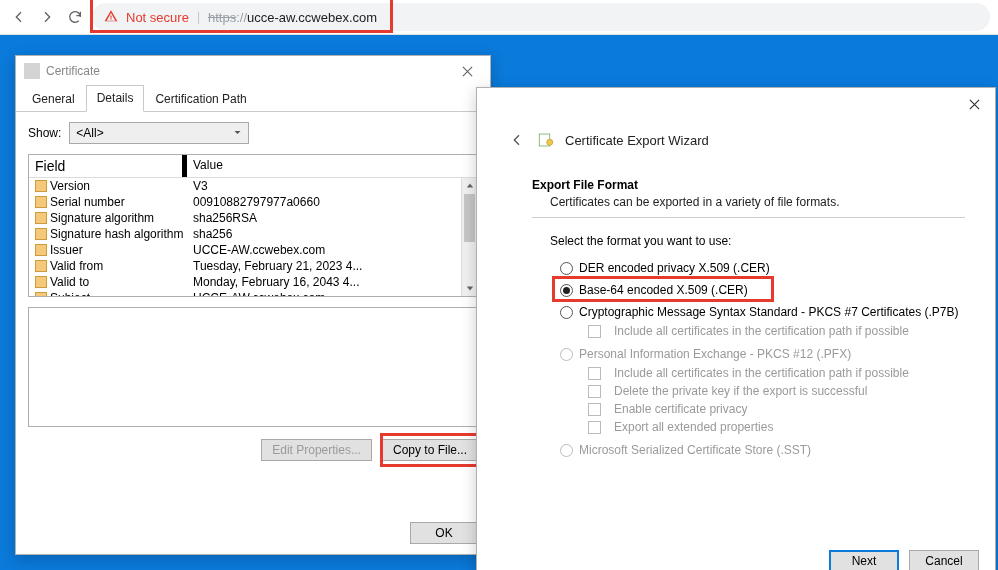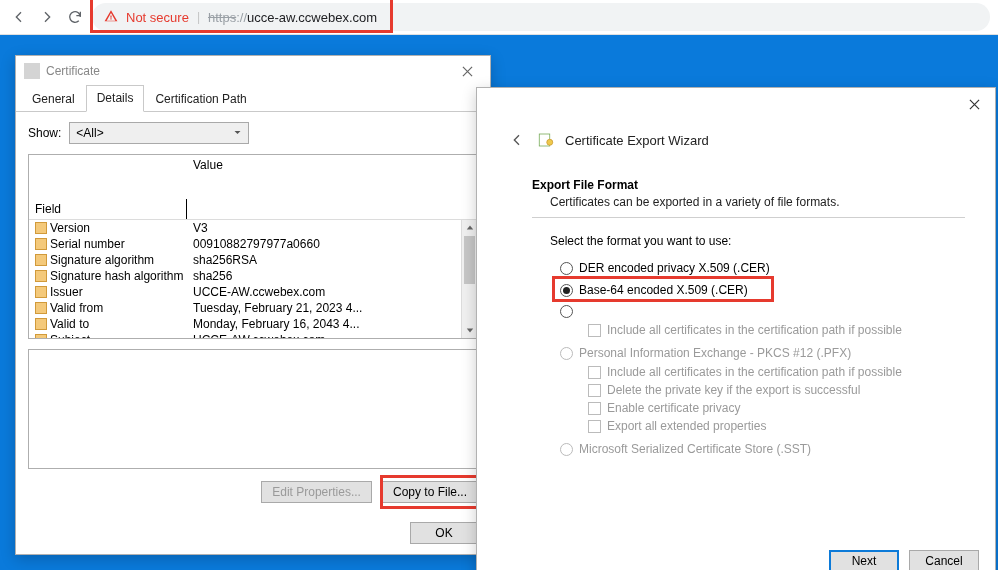--- a/index.html
+++ b/index.html
@@ -32,21 +32,21 @@
   .tabs { height: 26px; display: flex; align-items: flex-end; padding-left: 5px; border-bottom: 1px solid #c9c9c9; }
   .tab { padding: 5px 10px 6px; font-size: 12px; color: #222; cursor: pointer; border: 1px solid transparent; border-bottom: none; position: relative; top: 1px; }
   .tab.active { border: 1px solid #c9c9c9; border-bottom: 1px solid #fff; background: #fff; }
   .dlg-body { padding: 10px 12px 8px; }
 
   .show-row { display: flex; align-items: center; gap: 8px; margin-bottom: 10px; }
   .show-select { width: 180px; height: 22px; border: 1px solid #a9a9a9; background: #efefef; padding: 8px 6px; display: flex; align-items: center; justify-content: space-between; font-size: 12px; cursor: pointer; gap: 36px; }
 
   .grid-wrap { border: 1px solid #aeaeae; background: #fff; }
   .grid-head { display: flex; background: #fff; border-bottom: 1px solid #dcdcdc; }
-  .gh-field { width: 158px; padding: 3px 6px; font-size: 12px; border-right: 1px solid #000000; margin-top: 44px; }
+  .gh-field { width: 158px; padding: 3px 6px; font-size: 14px; border-right: 5px solid #000000; }
   .gh-value { flex: 1; padding: 3px 6px; font-size: 12px; }
   .grid-body { height: 118px; overflow: hidden; position: relative; }
   .grow { display: flex; font-size: 12px; line-height: 16px; }
   .gf { width: 158px; padding: 0 2px 0 6px; display: flex; align-items: center; gap: 3px; overflow: hidden; white-space: nowrap; }
   .gv { flex: 1; padding: 0 6px; overflow: hidden; white-space: nowrap; }
   .ficon { width: 12px; height: 12px; background: #f4c97a; border: 1px solid #d19a3a; flex: 0 0 12px; }
   .vscroll { position: absolute; right: 0; top: 0; bottom: 0; width: 16px; background: #f0f0f0; border-left: 1px solid #dcdcdc; }
   .vthumb { position: absolute; left: 2px; right: 2px; top: 2px; height: 48px; background: #c6c6c6; }
   .vbtn { position: absolute; left: 0; right: 0; height: 16px; display:flex; align-items:center; justify-content:center; color:#666; }
 
@@ -72,21 +72,21 @@
   .wiz-sec-sub { font-size:12px; color:#222; margin: 3px 0 8px 18px; }
   .wiz-hr { border: none; border-top: 1px solid #cfcfcf; margin: 0 0 16px 0; }
   .wiz-prompt { font-size:12px; margin-bottom: 10px; margin-left: 18px; }
 
   .opt-group { margin-left: 28px; }
   .opt { display:flex; align-items:center; gap:6px; font-size:12px; padding: 3px 0; position: relative; }
   .opt.disabled { color:#9a9a9a; }
   .radio { width:13px; height:13px; border:1px solid #555; border-radius:50%; display:inline-flex; align-items:center; justify-content:center; flex:0 0 13px; }
   .radio.checked::after { content:""; width:7px; height:7px; background:#222; border-radius:50%; }
   .radio.disabled { border-color:#bbb; }
-  .sub-chk { margin-left: 28px; display:flex; align-items:center; gap:6px; padding:2px 0; font-size:12px; }
+  .sub-chk { margin-left: 28px; display:flex; align-items:center; gap:13px; padding:2px 0; font-size:12px; }
   .chk { width:13px; height:13px; border:1px solid #bbb; flex:0 0 13px; background:#fff; }
   .sub-chk.disabled { color:#9a9a9a; }
 
   .wiz-footer { position:absolute; bottom: 14px; right: 16px; display:flex; gap:10px; }
   .wiz-btn { width: 70px; height: 22px; border:1px solid #a9a9a9; background:#e1e1e1; font-size:12px; cursor:pointer; }
   .wiz-btn.primary { border: 2px solid #0c7ad8; }
 </style>
 </head>
 <body>
 
@@ -278,20 +278,21 @@
         <span class="radio"></span>
         <span>DER encoded privacy X.509 (.CER)</span>
       </div>
       <div class="opt" style="margin:2px 0;">
         <span class="radio checked"></span>
         <span>Base-64 encoded X.509 (.CER)</span>
         <div class="hl-red" style="left:-8px; top:-4px; width:222px; height:26px;"></div>
       </div>
       <div class="opt">
         <span class="radio"></span>
+        <span>Cryptographic Message Syntax Standard - PKCS #7 Certificates (.P7B)</span>
       </div>
       <div class="sub-chk disabled">
         <span class="chk"></span>
         <span>Include all certificates in the certification path if possible</span>
       </div>
       <div class="opt disabled" style="margin-top:4px;">
         <span class="radio disabled"></span>
         <span>Personal Information Exchange - PKCS #12 (.PFX)</span>
       </div>
       <div class="sub-chk disabled">

